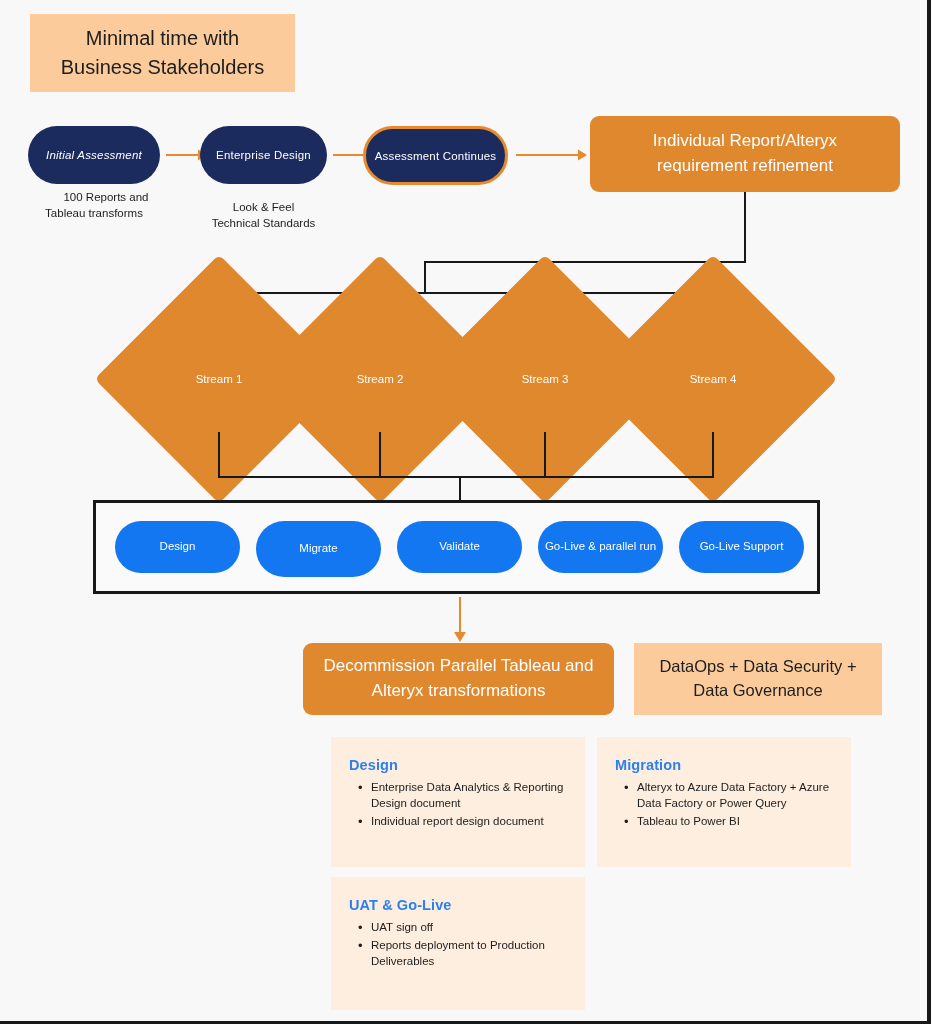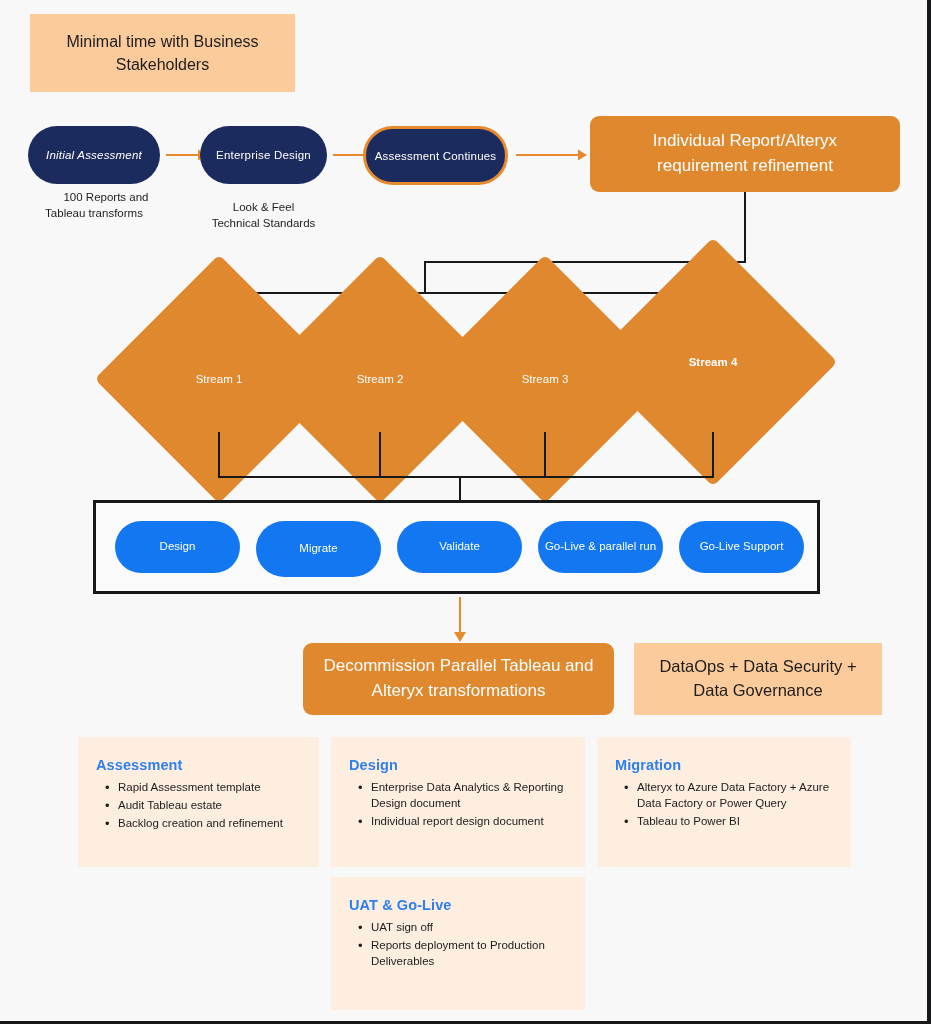--- a/index.html
+++ b/index.html
@@ -23,21 +23,21 @@
     box-sizing: border-box;
     border-right: 4px solid #17181a;
     border-bottom: 3px solid #17181a;
   }
   .abs { position: absolute; box-sizing: border-box; }
 
   
   .banner {
     background: #fbcb9b;
     color: #1d1d1d;
-    font-size: 16px;
+    font-size: 20px;
     line-height: 1.45;
     text-align: center;
     display: flex;
     align-items: center;
     justify-content: center;
     padding: 6px 14px;
   }
 
   
   .stage {
@@ -240,21 +240,21 @@
     <span class="diamond-label">Stream 1</span>
   </div>
   <div class="abs diamond-wrap" style="left:292px; top:291px; width:176px; height:176px;">
     <span class="diamond-shape"></span>
     <span class="diamond-label">Stream 2</span>
   </div>
   <div class="abs diamond-wrap" style="left:457px; top:291px; width:176px; height:176px;">
     <span class="diamond-shape"></span>
     <span class="diamond-label">Stream 3</span>
   </div>
-  <div class="abs diamond-wrap" style="left:625px; top:274px; width:176px; height:176px;font-weight:bold;">
+  <div class="abs diamond-wrap" style="left:625px; top:291px; width:176px; height:176px;">
     <span class="diamond-shape"></span>
     <span class="diamond-label">Stream 4</span>
   </div>
 
   <div class="abs line-v" style="left:218px; top:432px; height:46px;"></div>
   <div class="abs line-v" style="left:379px; top:432px; height:46px;"></div>
   <div class="abs line-v" style="left:544px; top:432px; height:46px;"></div>
   <div class="abs line-v" style="left:712px; top:432px; height:46px;"></div>
   <div class="abs line-h" style="left:218px; top:476px; width:496px;"></div>
   <div class="abs line-v" style="left:459px; top:476px; height:26px;"></div>
@@ -268,28 +268,20 @@
   <div class="abs blue-pill" style="left:679px; top:521px; width:125px; height:52px;">Go-Live Support</div>
 
   <svg class="conn" style="left:452px; top:597px;" width="16" height="46">
     <line x1="8" y1="0" x2="8" y2="36" stroke="#e68a2e" stroke-width="2"></line>
     <polygon points="2,35 14,35 8,45" fill="#e68a2e"></polygon>
   </svg>
 
   <div class="abs orange-box" style="left:303px; top:643px; width:311px; height:72px;">Decommission Parallel Tableau and Alteryx transformations</div>
   <div class="abs peach-box" style="left:634px; top:643px; width:248px; height:72px;">DataOps + Data Security + Data Governance</div>
 
-  <div class="abs card" style="left:78px; top:737px; width:241px; height:130px;">
-    <div class="card-title">Assessment</div>
-    <ul>
-      <li>Rapid Assessment template</li>
-      <li>Audit Tableau estate</li>
-      <li>Backlog creation and refinement</li>
-    </ul>
-  </div>
 
   <div class="abs card" style="left:331px; top:737px; width:254px; height:130px;">
     <div class="card-title">Design</div>
     <ul>
       <li>Enterprise Data Analytics &amp; Reporting Design document</li>
       <li> Individual report design document</li>
     </ul>
   </div>
 
   <div class="abs card" style="left:597px; top:737px; width:254px; height:130px;">

